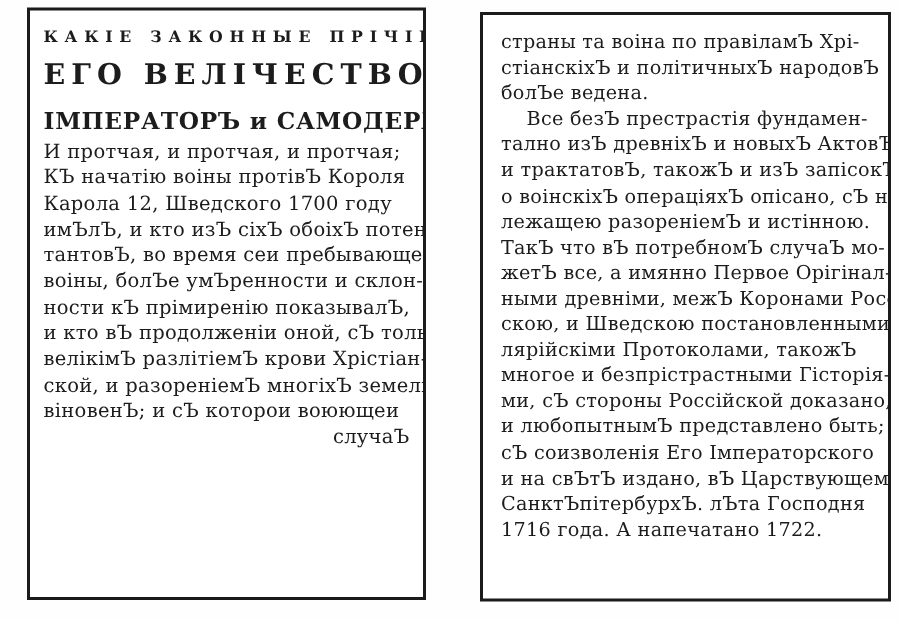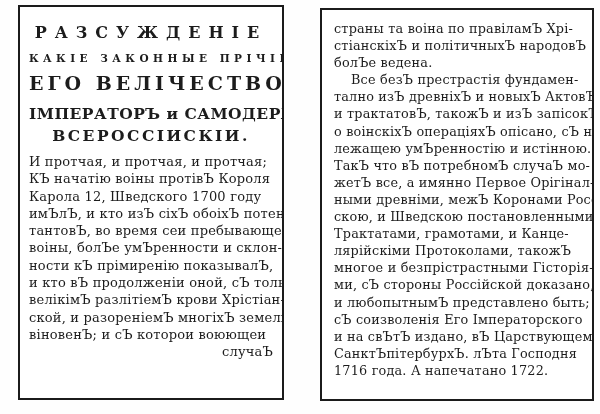--- a/index.html
+++ b/index.html
@@ -100,25 +100,23 @@
     text-indent: 17px;
   }
 </style>
 </head>
 <body>
 
 <div id="canvas">
 
   <div class="page page-left">
     <div class="heading">
-      <div class="t1">РАЗСУЖДЕНІЕ</div>
       <div class="t2">КАКІЕ ЗАКОННЫЕ ПРІЧІНЫ</div>
       <div class="t3">ЕГО ВЕЛІЧЕСТВО</div>
       <div class="t5">ІМПЕРАТОРЪ и САМОДЕРЖЕЦЪ</div>
-      <div class="t6">ВСЕРОССІИСКІИ.</div>
     </div>
     <div class="body-text">
         <div class="line">И протчая, и протчая, и протчая;</div>
         <div class="line">КЪ начатію воіны протівЪ Короля</div>
         <div class="line">Карола 12, Шведского 1700 году</div>
         <div class="line">имЪлЪ, и кто изЪ сіхЪ обоіхЪ потен-</div>
         <div class="line">тантовЪ, во время сеи пребывающеи</div>
         <div class="line">воіны, болЪе умЪренности и склон-</div>
         <div class="line">ности кЪ прімиренію показывалЪ,</div>
         <div class="line">и кто вЪ продолженіи оной, сЪ толь</div>
@@ -131,26 +129,25 @@
 
   <div class="page page-right">
     <div class="body-text">
         <div class="line">страны та воіна по правіламЪ Хрі-</div>
         <div class="line">стіанскіхЪ и політичныхЪ народовЪ</div>
         <div class="line">болЪе ведена.</div>
         <div class="line indent">Все безЪ престрастія фундамен-</div>
         <div class="line">тално изЪ древніхЪ и новыхЪ АктовЪ</div>
         <div class="line">и трактатовЪ, такожЪ и изЪ запісокЪ</div>
         <div class="line">о воінскіхЪ операціяхЪ опісано, сЪ над-</div>
-        <div class="line">лежащею умЪренностію и истінною.</div>
+        <div class="line">лежащею разореніемЪ и истінною.</div>
         <div class="line">ТакЪ что вЪ потребномЪ случаЪ мо-</div>
         <div class="line">жетЪ все, а имянно Первое Орігінал-</div>
         <div class="line">ными древніми, межЪ Коронами Россій-</div>
         <div class="line">скою, и Шведскою постановленными</div>
-        <div class="line">Трактатами, грамотами, и Канце-</div>
         <div class="line">лярійскіми Протоколами, такожЪ</div>
         <div class="line">многое и безпрістрастными Гісторія-</div>
         <div class="line">ми, сЪ стороны Россійской доказано,</div>
         <div class="line">и любопытнымЪ представлено быть;</div>
         <div class="line">сЪ соизволенія Его Імператорского</div>
         <div class="line">и на свЪтЪ издано, вЪ ЦарствующемЪ</div>
         <div class="line">СанктЪпітербурхЪ. лЪта Господня</div>
         <div class="line">1716 года. А напечатано 1722.</div>
       </div>
   </div>

